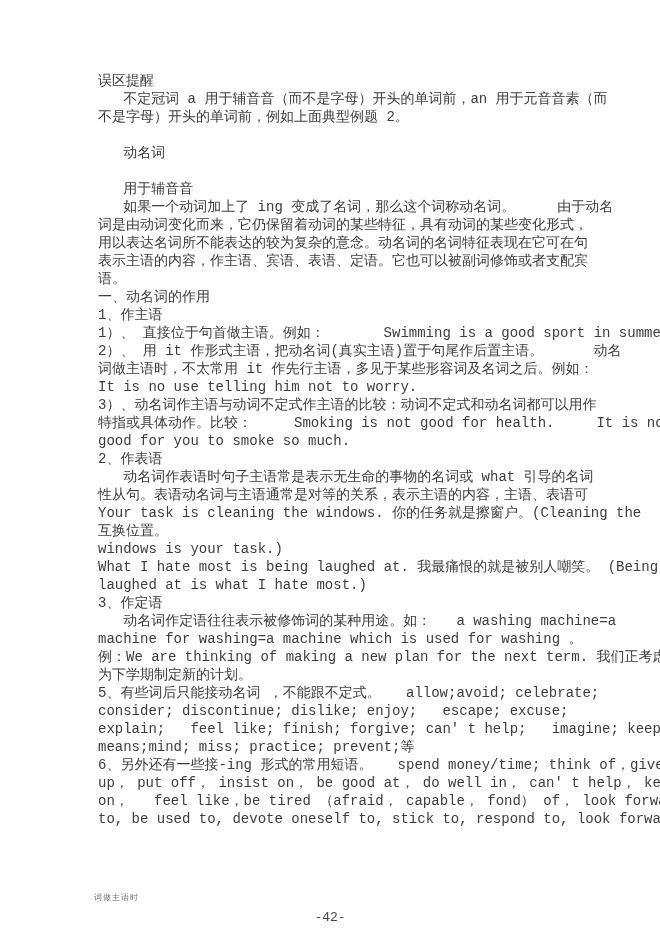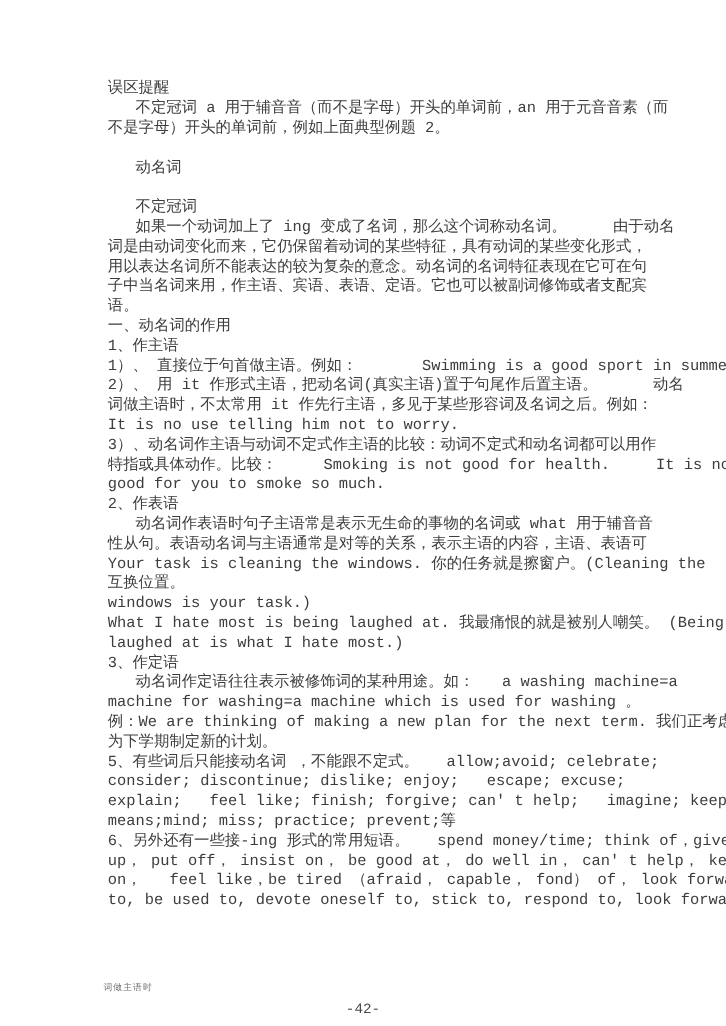--- a/index.html
+++ b/index.html
@@ -54,37 +54,37 @@
 <body>
 
 <div class="page">
   <div class="content" id="doc-lines">
       <div class="line">误区提醒</div>
       <div class="line">   不定冠词 a 用于辅音音（而不是字母）开头的单词前，an 用于元音音素（而</div>
       <div class="line">不是字母）开头的单词前，例如上面典型例题 2。</div>
       <div class="line"> </div>
       <div class="line">   动名词</div>
       <div class="line"> </div>
-      <div class="line">   不定冠词</div>
+      <div class="line">   用于辅音音</div>
       <div class="line">   如果一个动词加上了 ing 变成了名词，那么这个词称动名词。     由于动名</div>
       <div class="line">词是由动词变化而来，它仍保留着动词的某些特征，具有动词的某些变化形式，</div>
       <div class="line">用以表达名词所不能表达的较为复杂的意念。动名词的名词特征表现在它可在句</div>
-      <div class="line">子中当名词来用，作主语、宾语、表语、定语。它也可以被副词修饰或者支配宾</div>
+      <div class="line">表示主语的内容，作主语、宾语、表语、定语。它也可以被副词修饰或者支配宾</div>
       <div class="line">语。</div>
       <div class="line">一、动名词的作用</div>
       <div class="line">1、作主语</div>
       <div class="line">1）、 直接位于句首做主语。例如：       Swimming is a good sport in summer.</div>
       <div class="line">2）、 用 it 作形式主语，把动名词(真实主语)置于句尾作后置主语。      动名</div>
       <div class="line">词做主语时，不太常用 it 作先行主语，多见于某些形容词及名词之后。例如：</div>
       <div class="line">It is no use telling him not to worry.</div>
       <div class="line">3）、动名词作主语与动词不定式作主语的比较：动词不定式和动名词都可以用作</div>
       <div class="line">特指或具体动作。比较：     Smoking is not good for health.     It is not</div>
       <div class="line">good for you to smoke so much.</div>
       <div class="line">2、作表语</div>
-      <div class="line">   动名词作表语时句子主语常是表示无生命的事物的名词或 what 用于辅音音</div>
+      <div class="line">   动名词作表语时句子主语常是表示无生命的事物的名词或 what 引导的名词</div>
       <div class="line">性从句。表语动名词与主语通常是对等的关系，表示主语的内容，主语、表语可</div>
       <div class="line">Your task is cleaning the windows. 你的任务就是擦窗户。(Cleaning the</div>
       <div class="line">互换位置。</div>
       <div class="line">windows is your task.)</div>
       <div class="line">What I hate most is being laughed at. 我最痛恨的就是被别人嘲笑。 (Being</div>
       <div class="line">laughed at is what I hate most.)</div>
       <div class="line">3、作定语</div>
       <div class="line">   动名词作定语往往表示被修饰词的某种用途。如：   a washing machine=a</div>
       <div class="line">machine for washing=a machine which is used for washing 。</div>
       <div class="line">例：We are thinking of making a new plan for the next term. 我们正考虑</div>

